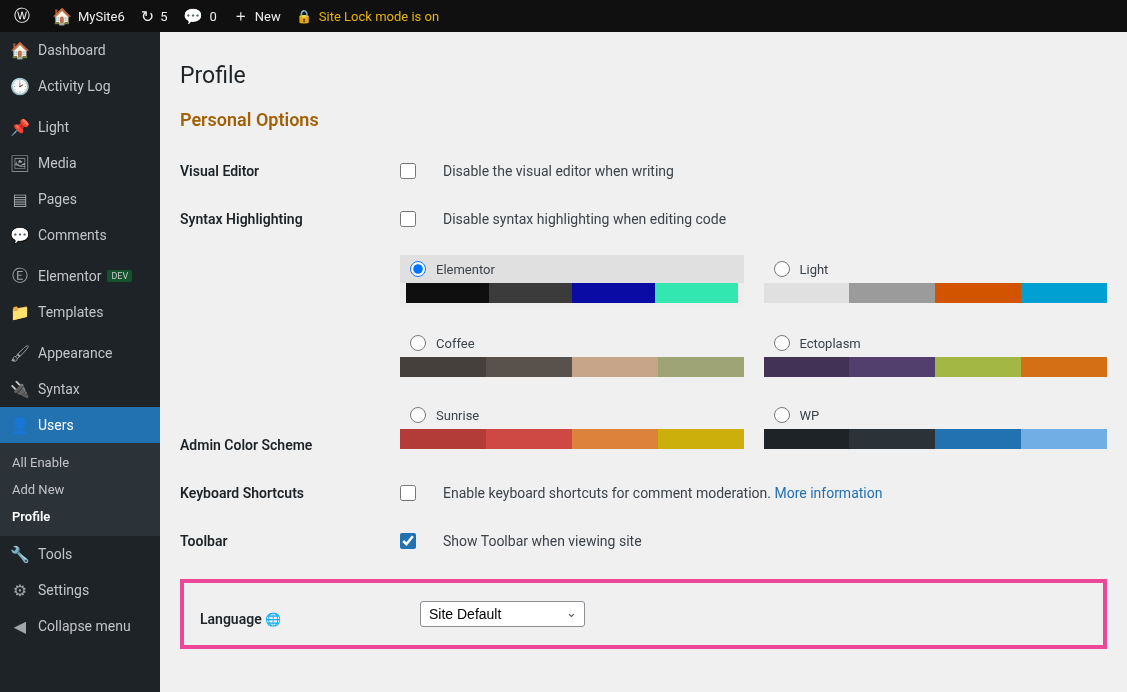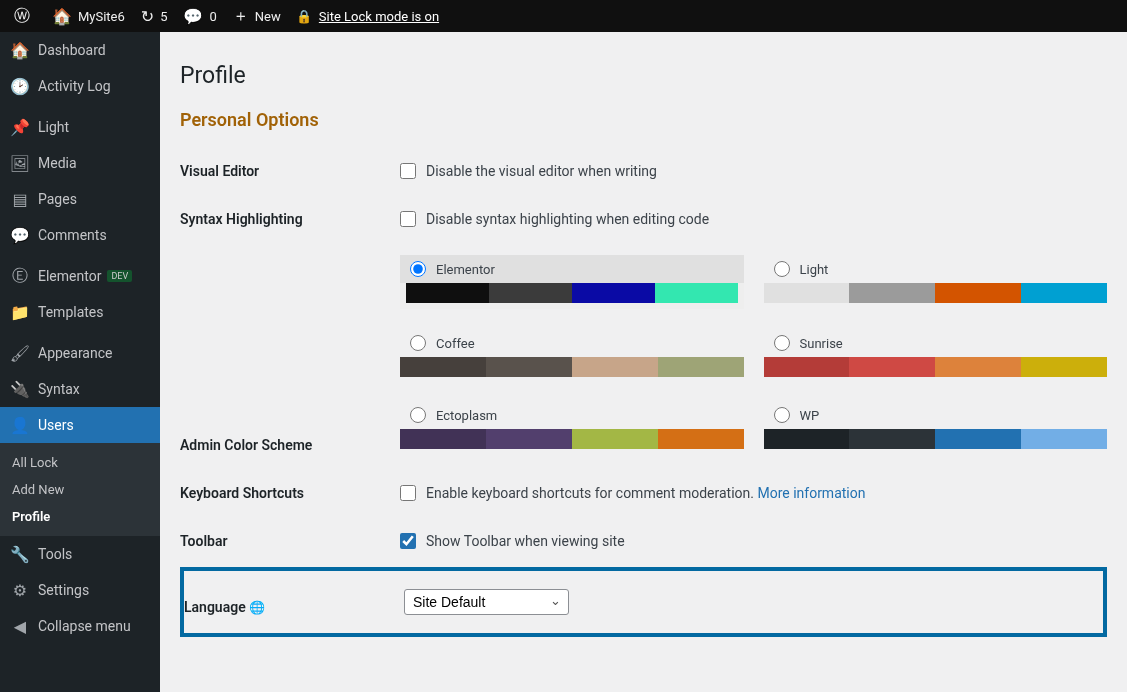--- a/index.html
+++ b/index.html
@@ -2,21 +2,21 @@
 <html><head>
 <meta charset="utf-8">
 <style>
 * { box-sizing: border-box; margin: 0; padding: 0; }
 body { font-family: -apple-system, BlinkMacSystemFont, "Segoe UI", Roboto, sans-serif; font-size: 13px; color: #3c434a; background: #f0f0f1; width: 1127px; height: 692px; overflow: hidden; }
 
 
 .adminbar { background: #101010; height: 32px; display: flex; align-items: center; color: #c3c4c7; padding: 0 0 0 6px; font-size: 13px; }
 .adminbar .ab-item { display: flex; align-items: center; padding: 0 8px; height: 32px; cursor: pointer; color: #eee; }
 .adminbar .ab-icon { font-size: 16px; margin-right: 6px; }
-.adminbar .green { color: #ffffff; text-decoration: underline; }
+.adminbar .green { color: #eab308; }
 .adminbar .lock-icon { color: #4ad66d; font-size: 13px; margin-right: 6px; }
 
 
 .sidebar { position: absolute; left:0; top:32px; width: 160px; background: #1d2327; height: calc(692px - 32px); color: #c3c4c7; font-size: 14px; }
 .menu-item { display: flex; align-items: center; padding: 8px 10px; cursor: pointer; position: relative; }
 .menu-item .mi-icon { width: 20px; height: 20px; margin-right: 8px; display:flex; align-items:center; justify-content:center; font-size:16px; color:#a0a5aa;}
 .menu-item.current { background: #2271b1; color:#fff; }
 .menu-item.current .mi-icon { color:#fff; }
 .menu-item.current::after { content:''; position:absolute; right:-8px; top:50%; transform:translateY(-50%); border:8px solid transparent; border-right-color:#f0f0f1; }
 .menu-sep { height: 5px; }
@@ -26,39 +26,39 @@
 .dev-badge { background:#14532d; color:#ccc; font-size:9px; padding:1px 4px; border-radius:2px; margin-left:6px;}
 
 
 .main { position:absolute; left:160px; top:32px; right:0; bottom:0; padding: 10px 20px 20px 20px; overflow:auto; }
 .page-title { font-size: 23px; font-weight: 400; color:#1d2327; margin: 20px 0 10px; }
 .section-title { font-size: 18px; font-weight:600; color:#a16207; margin: 20px 0 15px; }
 
 .form-row { display:flex; align-items:flex-end; padding: 14px 0; }
 .form-label { width: 220px; font-weight:600; color:#1d2327; font-size:14px; flex-shrink:0; padding-top:4px;}
 .form-control { flex:1; }
-.cb-row { display:flex; align-items:center; gap:10px; }
+.cb-row { display:flex; align-items:center; gap:27px; }
 input[type="checkbox"]{ width:16px; height:16px; accent-color:#2271b1;}
 .cb-label { font-size:14px; color:#3c434a;}
 .link { color:#2271b1; cursor:pointer;}
 
 
 .schemes { display:grid; grid-template-columns: 1fr 1fr; gap: 20px 20px; max-width: 720px; }
 .scheme { }
 .scheme-head { display:flex; align-items:center; gap:10px; padding:6px 10px; }
 .scheme-head input[type=radio]{ width:16px;height:16px;}
 .scheme.selected .scheme-head { background:#e0e0e0; }
 .swatches { display:flex; height:20px; }
 .swatches .sw { flex:1; }
 .scheme.selected { background:#eee; padding-bottom:6px; }
 .scheme.selected .swatches { margin: 0 6px; }
 .scheme { padding-bottom:4px; }
 
 
-.lang-highlight { border: 4px solid #0369a1; padding: 10px 0; margin-top: 4px; }
+.lang-highlight { border: 4px solid #ec4899; padding: 10px 16px; margin-top: 16px; }
 .lang-highlight .form-row { padding: 8px 0; }
 select { border:1px solid #8c8f94; border-radius:3px; padding:4px 24px 4px 8px; font-size:14px; background:#fff; appearance:none; position:relative; min-width:165px;}
 .select-wrap{position:relative; display:inline-block;}
 .select-wrap::after{content:'⌄'; position:absolute; right:8px; top:4px; pointer-events:none; color:#555;}
 .lang-icon { font-size:13px; margin-left:4px;}
 </style>
 </head>
 <body>
 
 <div class="adminbar">
@@ -130,21 +130,21 @@
     </div>
   <div class="menu-item">
       <span class="mi-icon">🔌</span>
       <span>Syntax</span>
     </div>
   <div class="menu-item current">
       <span class="mi-icon">👤</span>
       <span>Users</span>
     </div>
   <div class="submenu">
-    <div class="sub-item">All Lock</div>
+    <div class="sub-item">All Enable</div>
     <div class="sub-item">Add New</div>
     <div class="sub-item current">Profile</div>
   </div>
   <div class="menu-item">
       <span class="mi-icon">🔧</span>
       <span>Tools</span>
     </div>
   <div class="menu-item">
       <span class="mi-icon">⚙</span>
       <span>Settings</span>
@@ -211,39 +211,39 @@
             <div class="swatches">
               <div class="sw" style="background: rgb(70, 64, 60);"></div>
               <div class="sw" style="background: rgb(89, 82, 76);"></div>
               <div class="sw" style="background: rgb(199, 165, 137);"></div>
               <div class="sw" style="background: rgb(158, 164, 118);"></div>
             </div>
           </div>
           <div class="scheme">
             <div class="scheme-head">
               <input type="radio" name="scheme" style="">
+              <span>Ectoplasm</span>
+            </div>
+            <div class="swatches">
+              <div class="sw" style="background: rgb(65, 50, 86);"></div>
+              <div class="sw" style="background: rgb(82, 63, 109);"></div>
+              <div class="sw" style="background: rgb(163, 183, 69);"></div>
+              <div class="sw" style="background: rgb(212, 111, 21);"></div>
+            </div>
+          </div>
+          <div class="scheme">
+            <div class="scheme-head">
+              <input type="radio" name="scheme" style="">
               <span>Sunrise</span>
             </div>
             <div class="swatches">
               <div class="sw" style="background: rgb(180, 60, 56);"></div>
               <div class="sw" style="background: rgb(207, 73, 68);"></div>
               <div class="sw" style="background: rgb(221, 130, 59);"></div>
               <div class="sw" style="background: rgb(204, 175, 11);"></div>
-            </div>
-          </div>
-          <div class="scheme">
-            <div class="scheme-head">
-              <input type="radio" name="scheme" style="">
-              <span>Ectoplasm</span>
-            </div>
-            <div class="swatches">
-              <div class="sw" style="background: rgb(65, 50, 86);"></div>
-              <div class="sw" style="background: rgb(82, 63, 109);"></div>
-              <div class="sw" style="background: rgb(163, 183, 69);"></div>
-              <div class="sw" style="background: rgb(212, 111, 21);"></div>
             </div>
           </div>
           <div class="scheme">
             <div class="scheme-head">
               <input type="radio" name="scheme" style="">
               <span>WP</span>
             </div>
             <div class="swatches">
               <div class="sw" style="background: rgb(29, 35, 39);"></div>
               <div class="sw" style="background: rgb(44, 51, 56);"></div>

